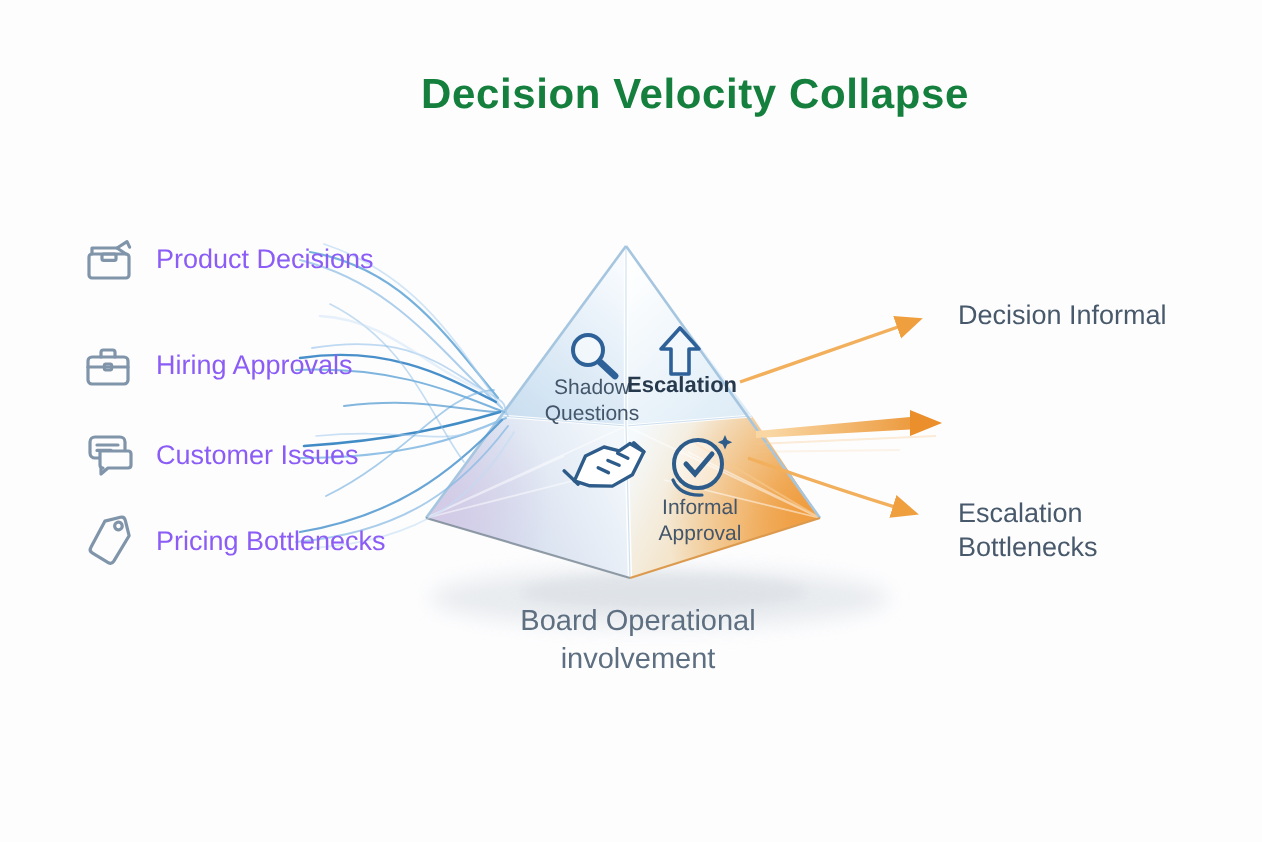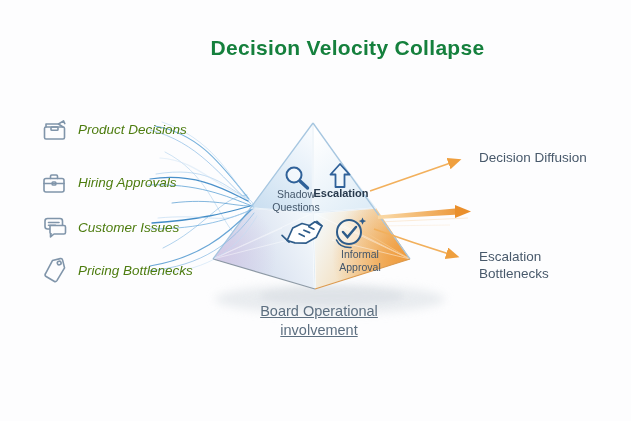--- a/index.html
+++ b/index.html
@@ -10,33 +10,32 @@
   }
   .art{position:absolute;left:0;top:0;width:631px;height:421px;}
   .title{
     position:absolute;top:36px;left:0;width:100%;
     text-align:center;font-size:21px;font-weight:bold;color:#15803d;
     letter-spacing:.3px;margin:0;padding-left:32px;
   }
   .left-item{
     position:absolute;left:40px;display:flex;align-items:center;gap:10px;
   }
-  .left-item .txt{font-size:13.5px;color:#4d7c0f;white-space:nowrap;font-style:italic;}
+  .left-item .txt{font-size:13.5px;color:#8b5cf6;white-space:nowrap;}
   .li-0{top:115px}.li-1{top:168px}.li-2{top:213px}.li-3{top:256px}
   .pyr-label{
     position:absolute;transform:translateX(-50%);
     text-align:center;font-size:10.5px;line-height:1.22;color:#43566a;
     white-space:nowrap;
   }
   .pyr-label.bold{font-weight:600;color:#27394c;font-size:11px;}
   .caption{
     position:absolute;left:319px;top:302px;transform:translateX(-50%);
     text-align:center;font-size:14.5px;line-height:1.3;color:#5d6f80;
     white-space:nowrap;
-    text-decoration:underline;
   }
   .right-item{
     position:absolute;left:479px;font-size:13.5px;line-height:17px;color:#48596b;
     white-space:nowrap;
   }
   .ri-0{top:149px}.ri-1{top:195px}.ri-2{top:248px}
 </style>
 </head>
 <body>
 
@@ -212,32 +211,32 @@
     <span class="txt">Pricing Bottlenecks</span>
   </div>
 
   <div class="pyr-label" style="left:296px;top:188px;">
     <div>Shadow</div>
     <div>Questions</div>
   </div>
   <div class="pyr-label bold" style="left:341px;top:187px;">
     <div>Escalation</div>
   </div>
-  <div class="pyr-label" style="left:360px;top:248px;">
+  <div class="pyr-label" style="left:350px;top:248px;">
     <div>Informal</div>
     <div>Approval</div>
   </div>
 
   <div class="caption">
     <div>Board Operational</div>
     <div>involvement</div>
   </div>
 
   <div class="right-item ri-0">
-    <div>Decision Diffusion</div>
+    <div>Decision Informal</div>
     <div></div>
   </div>
   <div class="right-item ri-2">
     <div>Escalation</div>
     <div>Bottlenecks</div>
   </div>
 
 </div>
 
 </body></html>

